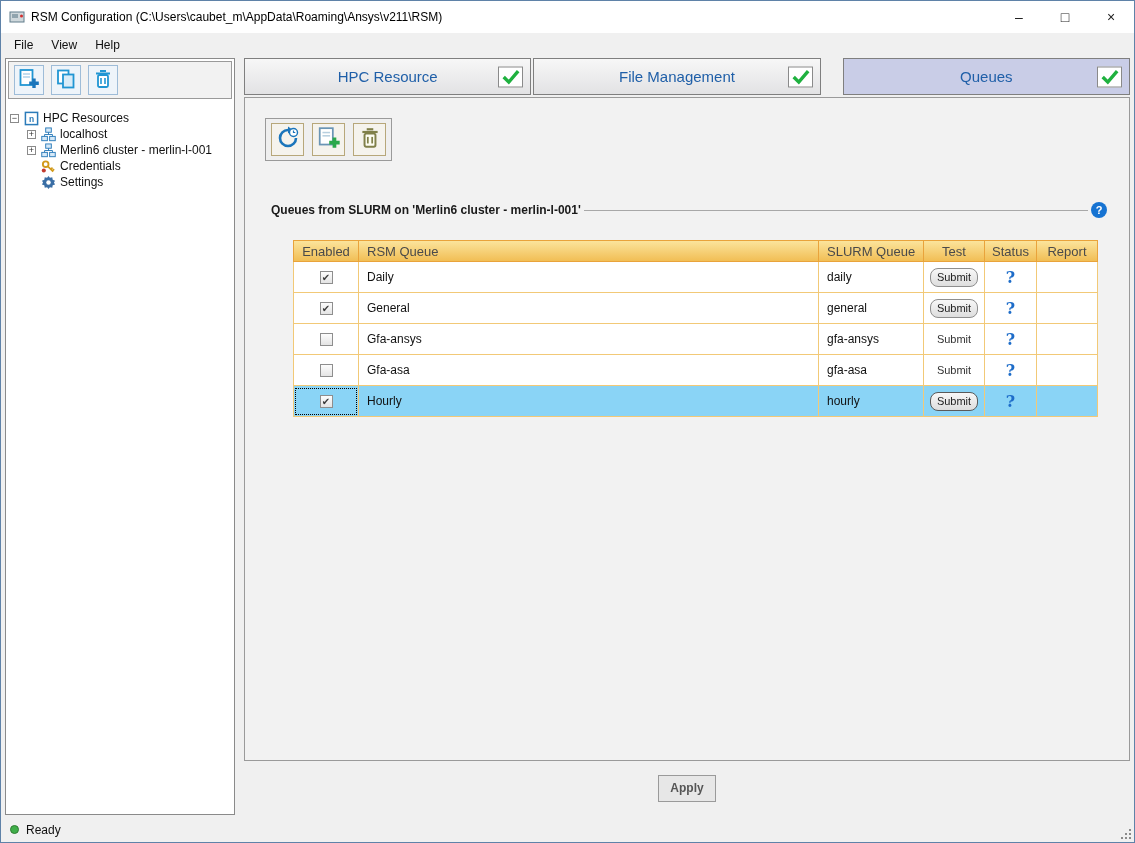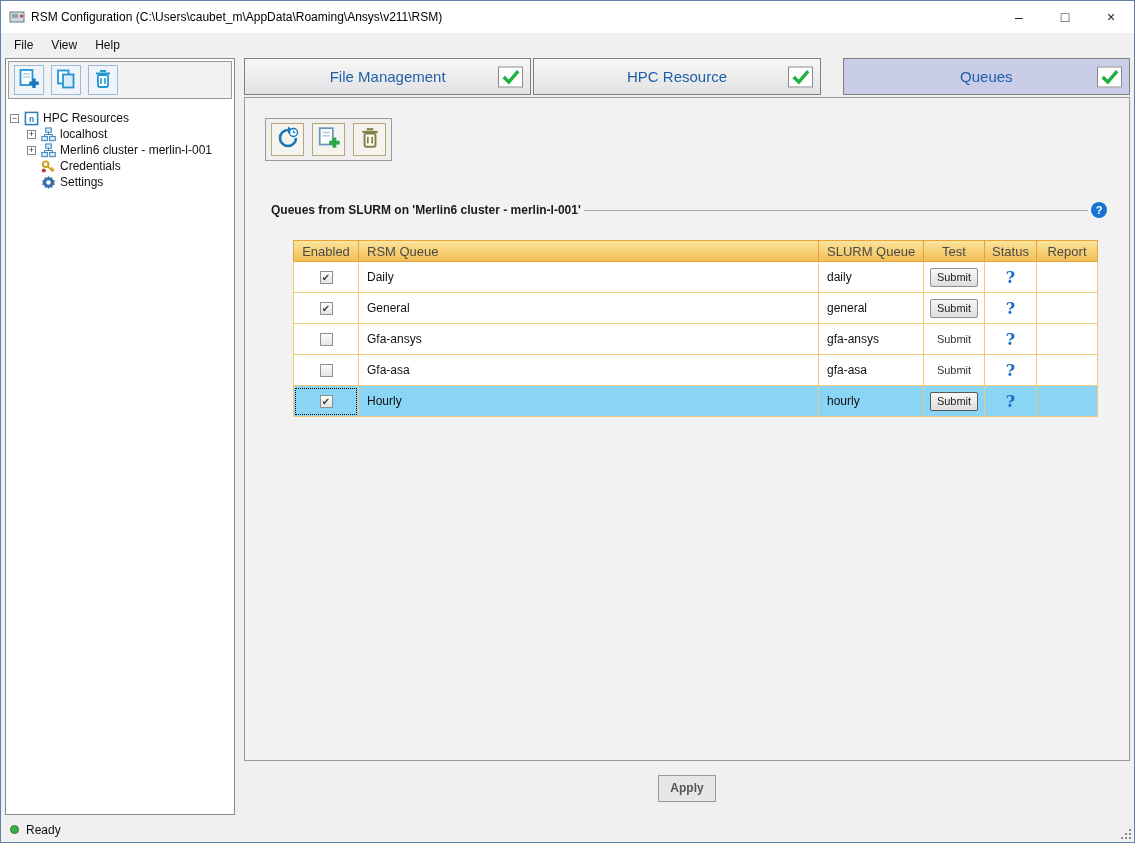--- a/index.html
+++ b/index.html
@@ -57,21 +57,21 @@
   .th:first-child{border-left:1px solid #e9a33b;}
   .th.al,.td.al{padding-left:8px;justify-content:flex-start;}
   .th.ac,.td.ac{justify-content:center;}
   .tr{display:flex;}
   .td{box-sizing:border-box;height:31px;background:#fff;border-right:1px solid #f2c977;border-bottom:1px solid #f2c977;display:flex;align-items:center;font-size:12px;color:#111;}
   .td:first-child{border-left:1px solid #f2c977;}
   .tr.selected .td{background:#8ad4f6;}
   .td.focus-cell{outline:1px dotted #000;outline-offset:-3px;}
 
   .checkbox{width:13px;height:13px;box-sizing:border-box;border:1px solid #8e8e8e;background:linear-gradient(#fdfdfd,#e4e4e4);display:flex;align-items:center;justify-content:center;font-size:10px;color:#3c3c3c;margin:0 auto;}
-  .submit-btn{min-width:42px;height:19px;box-sizing:border-box;font-size:11px;font-family:"Liberation Sans",sans-serif;border:1px solid #8e8e8e;background:linear-gradient(#f7f7f7,#dedede);border-radius:2px;margin:0 auto;color:#222;padding:0 6px;}
+  .submit-btn{min-width:42px;height:19px;box-sizing:border-box;font-size:11px;font-family:"Liberation Sans",sans-serif;border:1px solid #8e8e8e;background:linear-gradient(#f7f7f7,#dedede);border-radius:8px;margin:0 auto;color:#222;padding:0 6px;}
   .submit-btn.flat{border-color:transparent;background:transparent;color:#333;}
   .tr.selected .submit-btn{border-color:#5a5a5a;}
   .status-q{margin:0 auto;color:#1d6cc9;font-weight:bold;font-size:16px;font-family:"DejaVu Serif",serif;}
 
   .bottom-bar{height:54px;flex:0 0 auto;display:flex;align-items:center;justify-content:center;}
   .apply-btn{width:58px;height:27px;box-sizing:border-box;border:1px solid #9a9a9a;background:#e7e7e7;font-family:"Liberation Sans",sans-serif;font-size:12px;font-weight:bold;color:#555;}
 
   
   .statusbar{height:25px;flex:0 0 auto;background:#f0f0f0;display:flex;align-items:center;padding-left:9px;gap:7px;position:relative;}
   .status-dot{width:9px;height:9px;border-radius:50%;background:#3fae49;border:1px solid #2e7d32;box-sizing:border-box;}
@@ -197,29 +197,29 @@
               </span>
               <span class="tree-label">Settings</span>
             </div>
           </div>
       </div>
     </div>
 
     <div class="right-panel">
       <div class="tab-bar">
           <div class="tab">
-            <span class="tab-label">File Management</span>
+            <span class="tab-label">HPC Resource</span>
             <span class="tab-check">
               <svg width="21" height="17" viewBox="0 0 24 20">
                 <path d="M4 10 L10 16 L21 3" fill="none" stroke="#1fb13f" stroke-width="4"></path>
               </svg>
             </span>
           </div>
           <div class="tab">
-            <span class="tab-label">HPC Resource</span>
+            <span class="tab-label">File Management</span>
             <span class="tab-check">
               <svg width="21" height="17" viewBox="0 0 24 20">
                 <path d="M4 10 L10 16 L21 3" fill="none" stroke="#1fb13f" stroke-width="4"></path>
               </svg>
             </span>
           </div>
           <div class="tab active">
             <span class="tab-label">Queues</span>
             <span class="tab-check">
               <svg width="21" height="17" viewBox="0 0 24 20">

